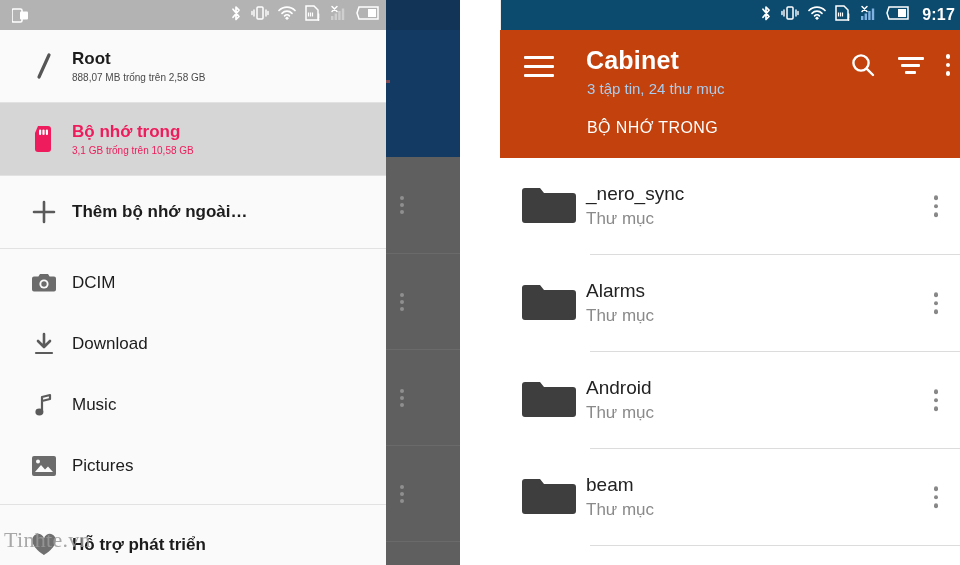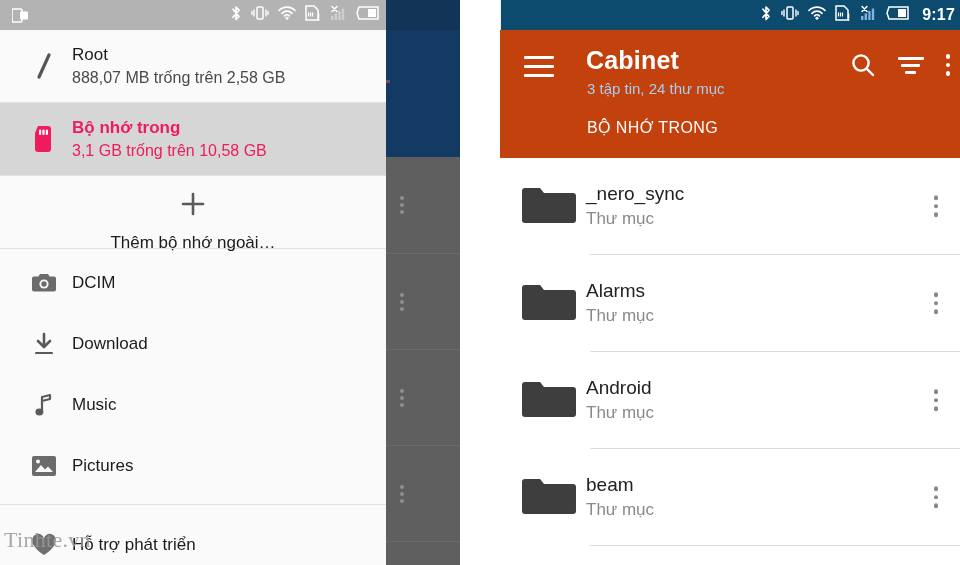--- a/index.html
+++ b/index.html
@@ -31,26 +31,26 @@
   #left-statusbar { position:absolute; left:0; top:0; width:386px; height:30px; background:#b3b3b3; }
   .sb-noti { position:absolute; left:12px; top:8px; width:17px; height:15px; }
   .sb-right { position:absolute; right:6px; top:0; height:30px; display:flex; align-items:center; gap:9px; }
 
   
   .drw-row { position:relative; display:flex; align-items:center; height:62px; padding:0 16px; cursor:default; }
   .drw-row.tall { height:72px; align-items:center; }
   .drw-icon { width:56px; flex:0 0 56px; display:flex; align-items:center; justify-content:center; }
   .drw-text { display:flex; flex-direction:column; justify-content:center; }
   .drw-title { font-size:17px; color:#1c1c1c; line-height:1.25; }
-  .drw-sub { font-size:16px; color:#4a4a4a; line-height:1.35; margin-top:2px; }
+  .drw-sub { font-size:10px; color:#4a4a4a; line-height:1.35; margin-top:2px; }
   .drw-row.selected { background:#d6d6d6; }
   .drw-row.selected .drw-title { color:#ee1c5c; font-weight:bold; }
   .drw-row.selected .drw-sub { color:#ee1c5c; }
   .drw-divider { height:1px; background:#e2e2e2; margin:0; }
-  .drw-title.bold { font-weight:normal; }
+  .drw-title.bold { font-weight:bold; }
 
   
   #right-phone { position:absolute; left:500px; top:0; width:460px; height:565px; overflow:hidden; background:#ececec; }
   #right-statusbar { position:absolute; left:1px; top:0; width:460px; height:30px; background:#0c4a6e; }
   .sb-right-r { position:absolute; right:6px; top:0; height:30px; display:flex; align-items:center; gap:9px; }
   .sb-time-r { color:#fff; font-size:16px; font-weight:bold; letter-spacing:.2px; margin-left:3px; }
 
   #right-appbar { position:absolute; left:0; top:30px; width:460px; height:128px; background:#c2410c; }
   #hamburger { position:absolute; left:24px; top:26px; width:30px; height:22px; cursor:pointer; }
   #hamburger span { display:block; height:3px; background:#fff; border-radius:1px; margin-bottom:6px; }
@@ -204,21 +204,21 @@
               <rect x="13.8" y="4.5" width="2.2" height="5.5" rx="1" fill="#fff"></rect>
             </svg>
         </span>
         <span class="drw-text">
           <span class="drw-title bold">Bộ nhớ trong</span>
           <span class="drw-sub">3,1 GB trống trên 10,58 GB</span>
         </span>
       </div>
       <div class="drw-divider"></div>
 
-      <div class="drw-row" style="height:72px;flex-direction:column;">
+      <div class="drw-row" style="height:72px;">
         <span class="drw-icon">
           <svg width="26" height="26" viewBox="0 0 26 26">
               <path d="M13 3v20M3 13h20" stroke="#5a5a5a" stroke-width="2.6" stroke-linecap="round"></path>
             </svg>
         </span>
         <span class="drw-text">
           <span class="drw-title bold">Thêm bộ nhớ ngoài…</span>
         </span>
       </div>
       <div class="drw-divider"></div>

